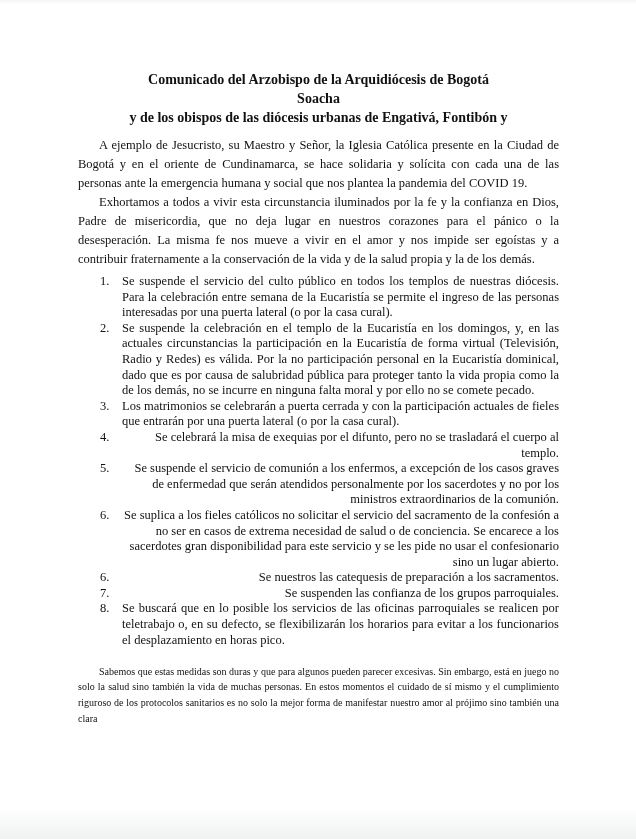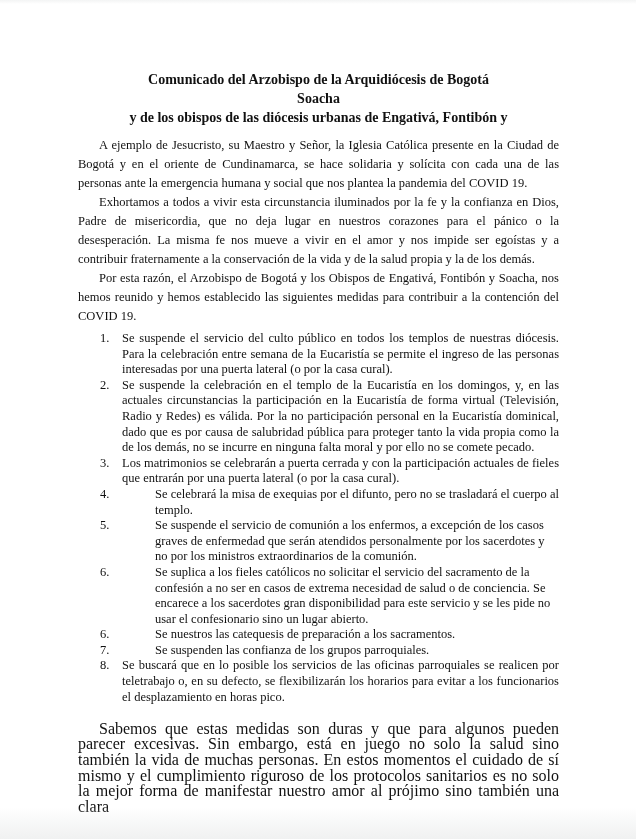--- a/index.html
+++ b/index.html
@@ -52,45 +52,44 @@
     line-height: 15.6px;
   }
   .measure .num {
     flex: 0 0 22px;
     margin-left: 22px;
   }
   .measure .txt {
     flex: 1;
     text-align: justify;
   }
-  .measure .txt[data-align="left"] { text-align: left; margin-left: 33px; }
+  .measure .txt[data-align="left"] { text-align: right; }
   .closing {
     margin: 15.6px 0 0 0;
-    font-size: 16px;
+    font-size: 10px;
     line-height: 15.6px;
     text-align: justify;
     text-indent: 21px;
   }
 </style>
 </head>
 <body>
 
 <div class="page">
   <div class="top-edge"></div>
 
   <header class="title-block">
     <div>Comunicado del Arzobispo de la Arquidiócesis de Bogotá</div>
     <div>Soacha</div>
     <div>y de los obispos de las diócesis urbanas de Engativá, Fontibón y</div>
   </header>
 
   <section class="intro">
     <p>A ejemplo de Jesucristo, su Maestro y Señor, la Iglesia Católica presente en la Ciudad de Bogotá y en el oriente de Cundinamarca, se hace solidaria y solícita con cada una de las personas ante la emergencia humana y social que nos plantea la pandemia del COVID 19.</p>
     <p>Exhortamos a todos a vivir esta circunstancia iluminados por la fe y la confianza en Dios, Padre de misericordia, que no deja lugar en nuestros corazones para el pánico o la desesperación. La misma fe nos mueve a vivir en el amor y nos impide ser egoístas y a contribuir fraternamente a la conservación de la vida y de la salud propia y la de los demás.</p>
-    <p>Por esta razón, el Arzobispo de Bogotá y los Obispos de Engativá, Fontibón y Soacha, nos hemos reunido y hemos establecido las siguientes medidas para contribuir a la contención del COVID 19.</p>
   </section>
 
   <section class="measures">
     <div class="measure">
       <span class="num">1.</span>
       <span class="txt" data-align="justify">Se suspende el servicio del culto público en todos los templos de nuestras diócesis. Para la celebración entre semana de la Eucaristía se permite el ingreso de las personas interesadas por una puerta lateral (o por la casa cural).</span>
     </div>
     <div class="measure">
       <span class="num">2.</span>
       <span class="txt" data-align="justify">Se suspende la celebración en el templo de la Eucaristía en los domingos, y, en las actuales circunstancias la participación en la Eucaristía de forma virtual (Televisión, Radio y Redes) es válida. Por la no participación personal en la Eucaristía dominical, dado que es por causa de salubridad pública para proteger tanto la vida propia como la de los demás, no se incurre en ninguna falta moral y por ello no se comete pecado.</span>

